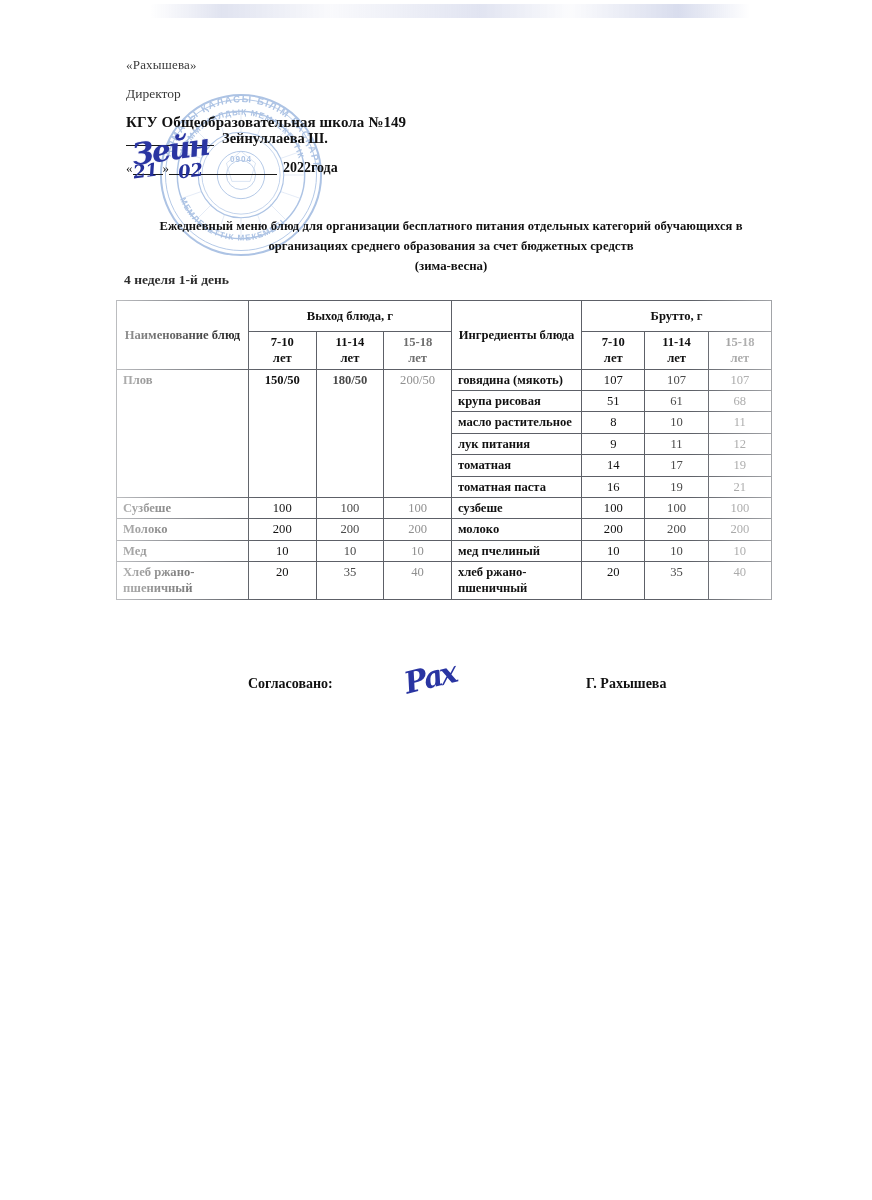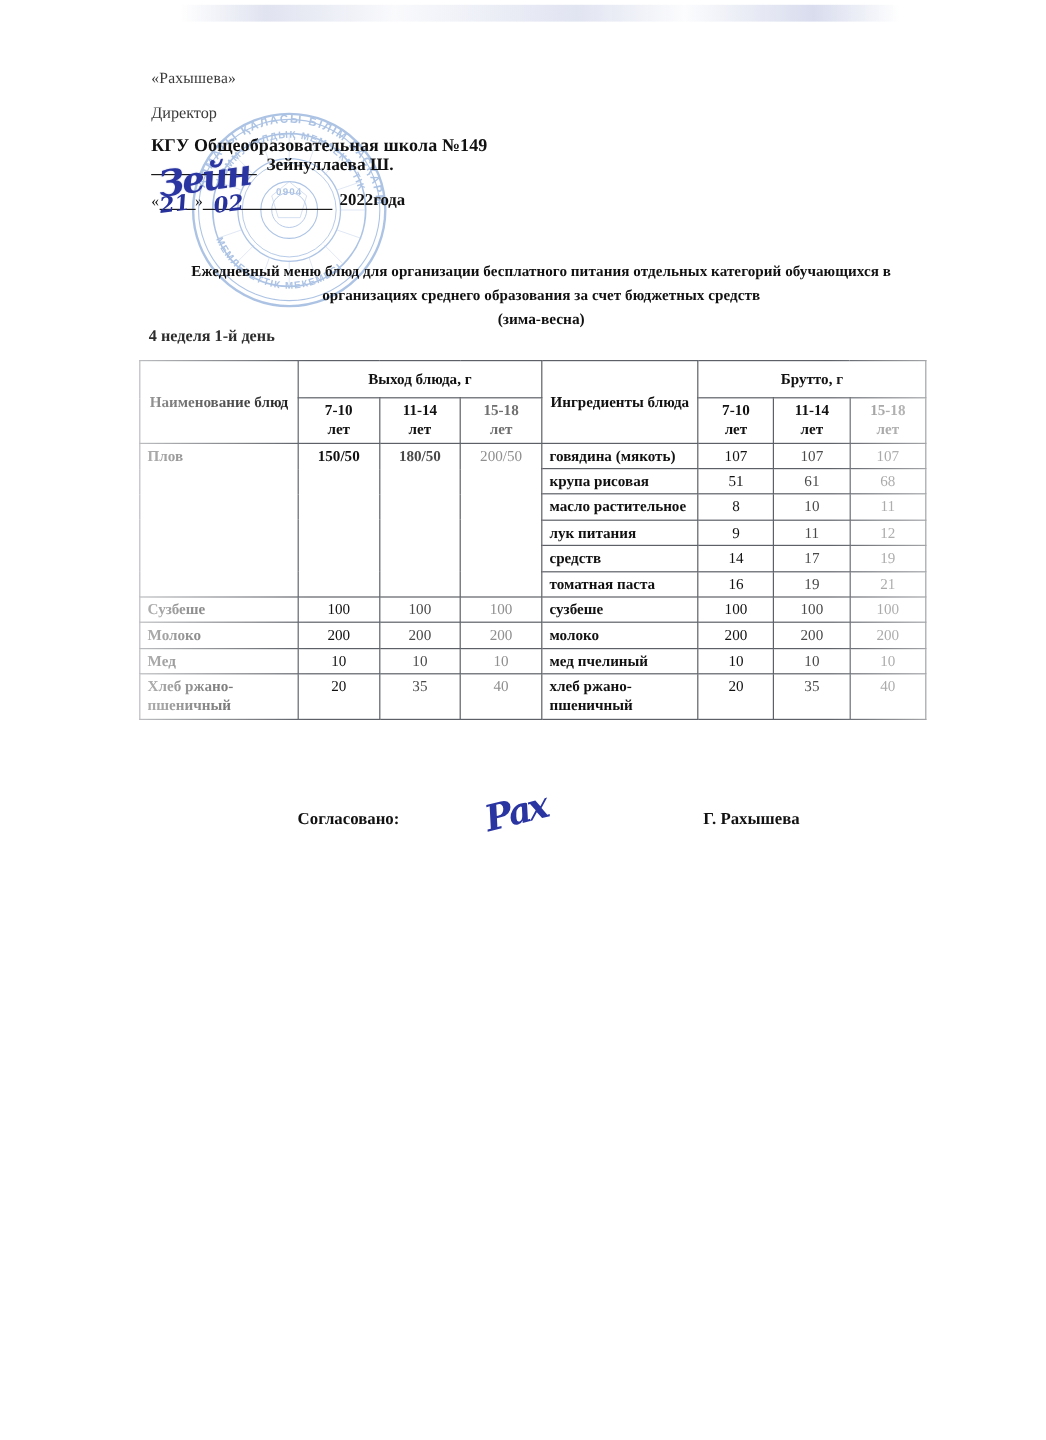--- a/index.html
+++ b/index.html
@@ -292,21 +292,21 @@
           <td class="c-num muted1">10</td>
           <td class="c-num muted3">11</td>
         </tr>
         <tr>
           <td class="c-ing">лук питания</td>
           <td class="c-num ">9</td>
           <td class="c-num muted1">11</td>
           <td class="c-num muted3">12</td>
         </tr>
         <tr>
-          <td class="c-ing">средств</td>
+          <td class="c-ing">томатная</td>
           <td class="c-num ">14</td>
           <td class="c-num muted1">17</td>
           <td class="c-num muted3">19</td>
         </tr>
         <tr>
           <td class="c-ing">томатная паста</td>
           <td class="c-num ">16</td>
           <td class="c-num muted1">19</td>
           <td class="c-num muted3">21</td>
         </tr>

